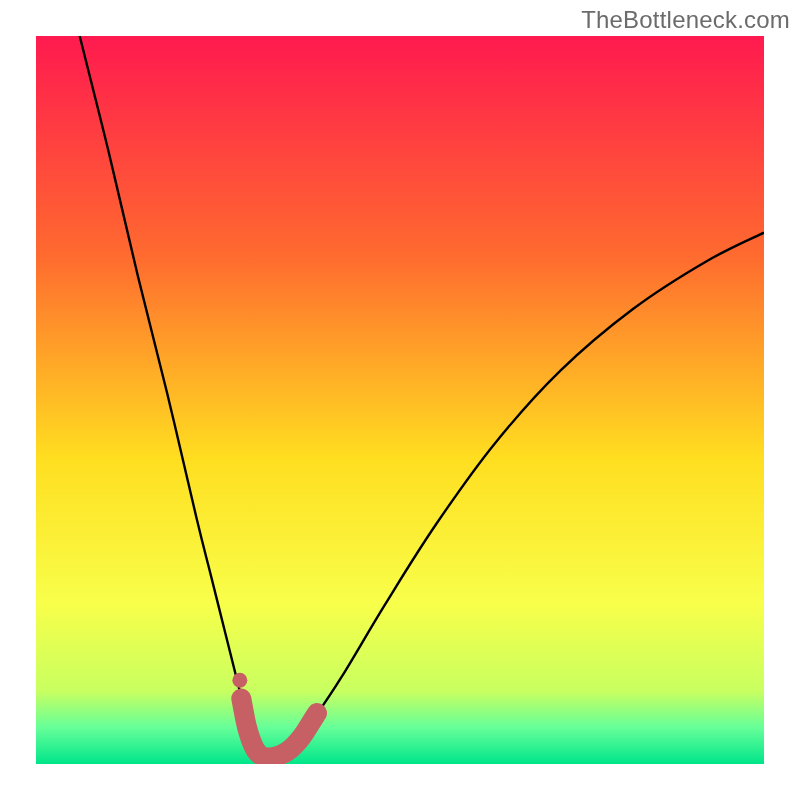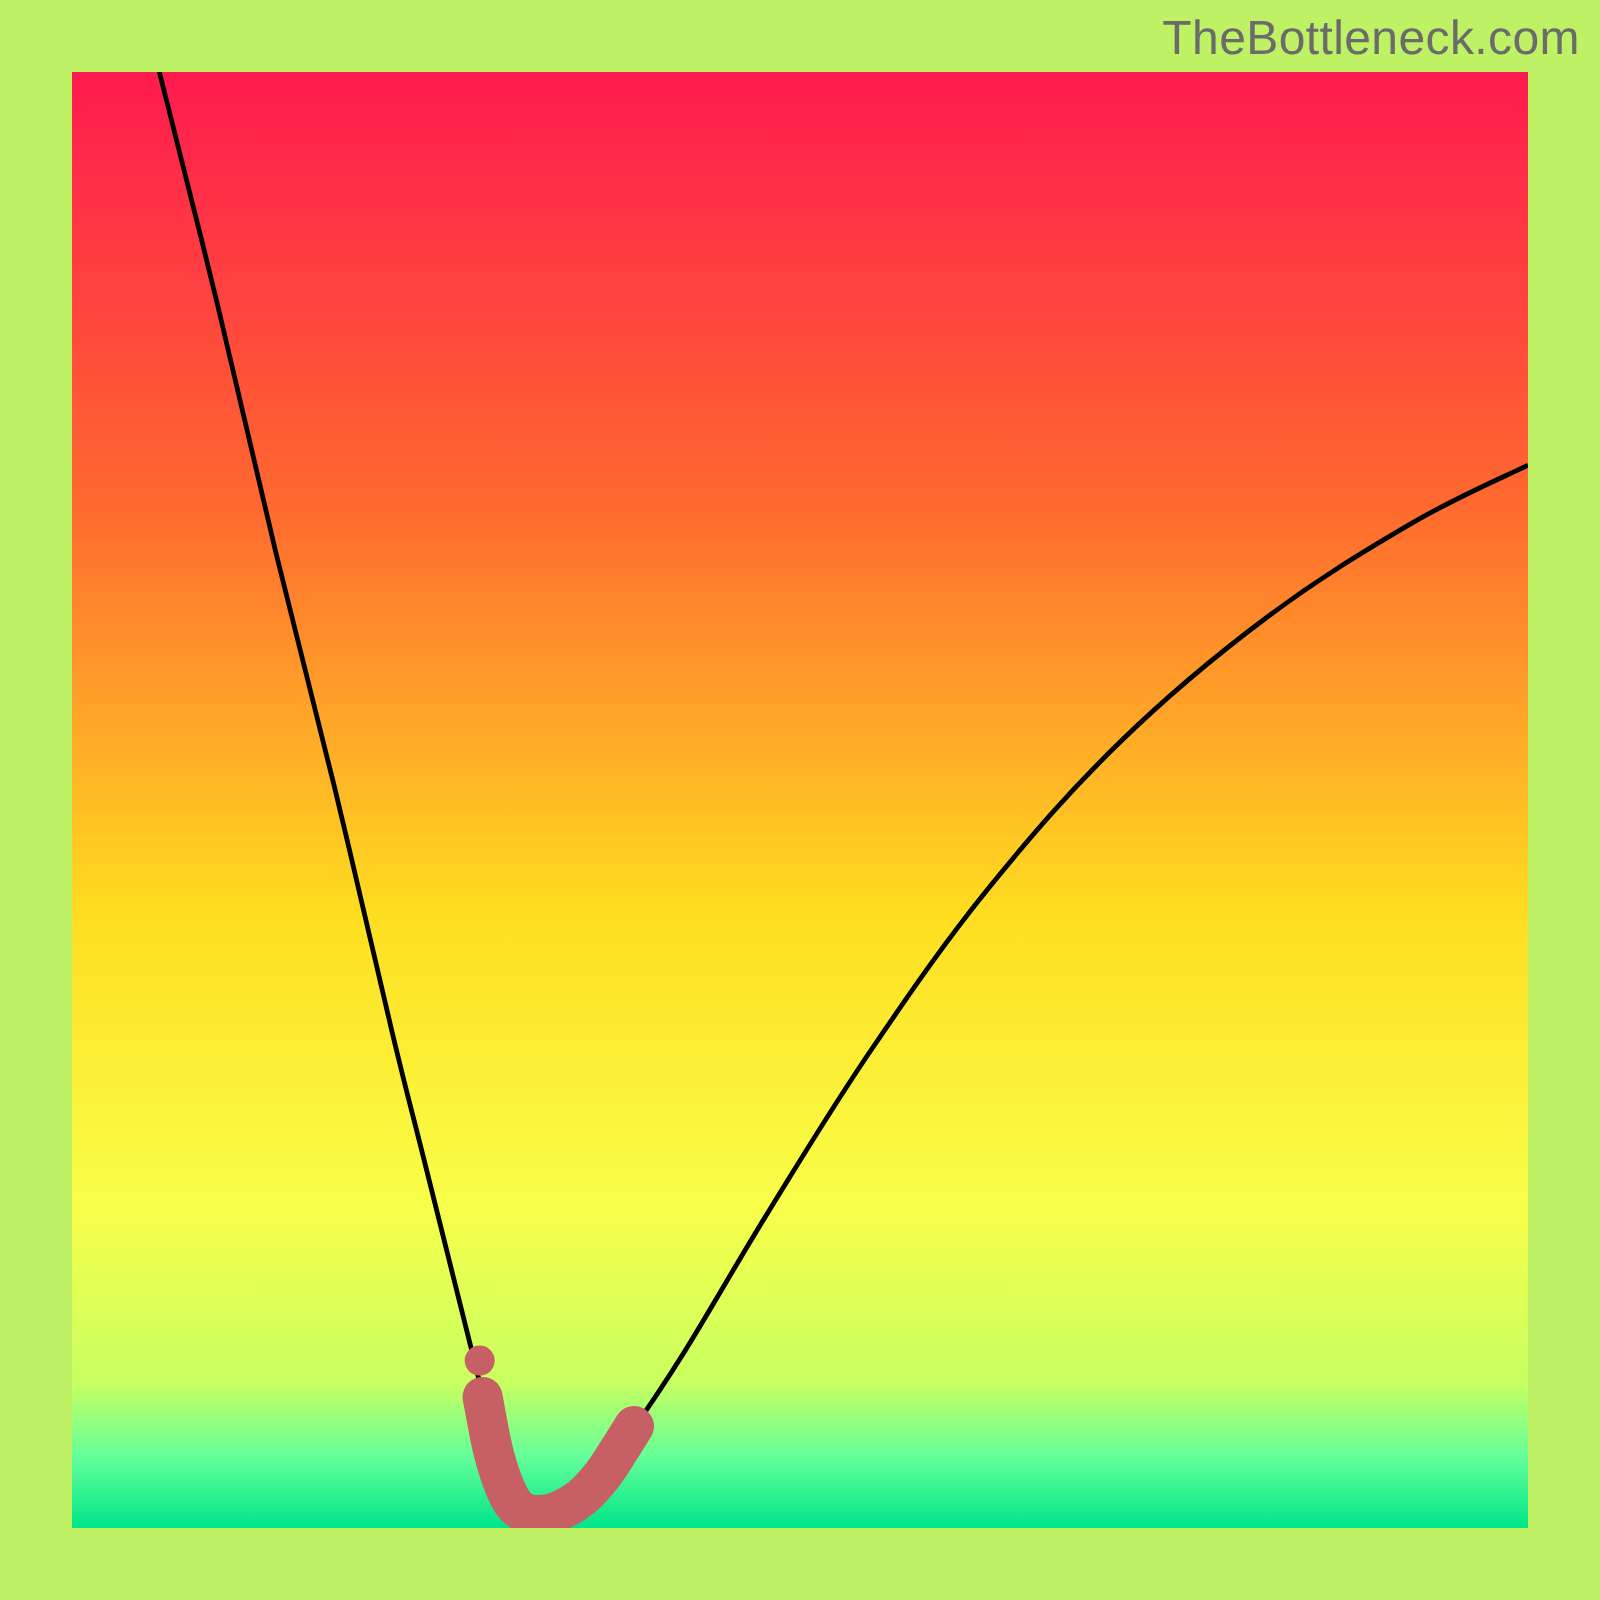--- a/index.html
+++ b/index.html
@@ -9,21 +9,21 @@
     height: 800px;
     background: #000;
     overflow: hidden;
     font-family: Arial, Helvetica, sans-serif;
   }
   .frame {
     position: absolute;
     left: 0; top: 0;
     width: 800px;
     height: 800px;
-    background: #bef264;
+    background: #ffffff;
   }
   .plot {
     position: absolute;
     left: 36px;
     top: 36px;
     width: 728px;
     height: 728px;
     overflow: hidden;
   }
   .watermark {

